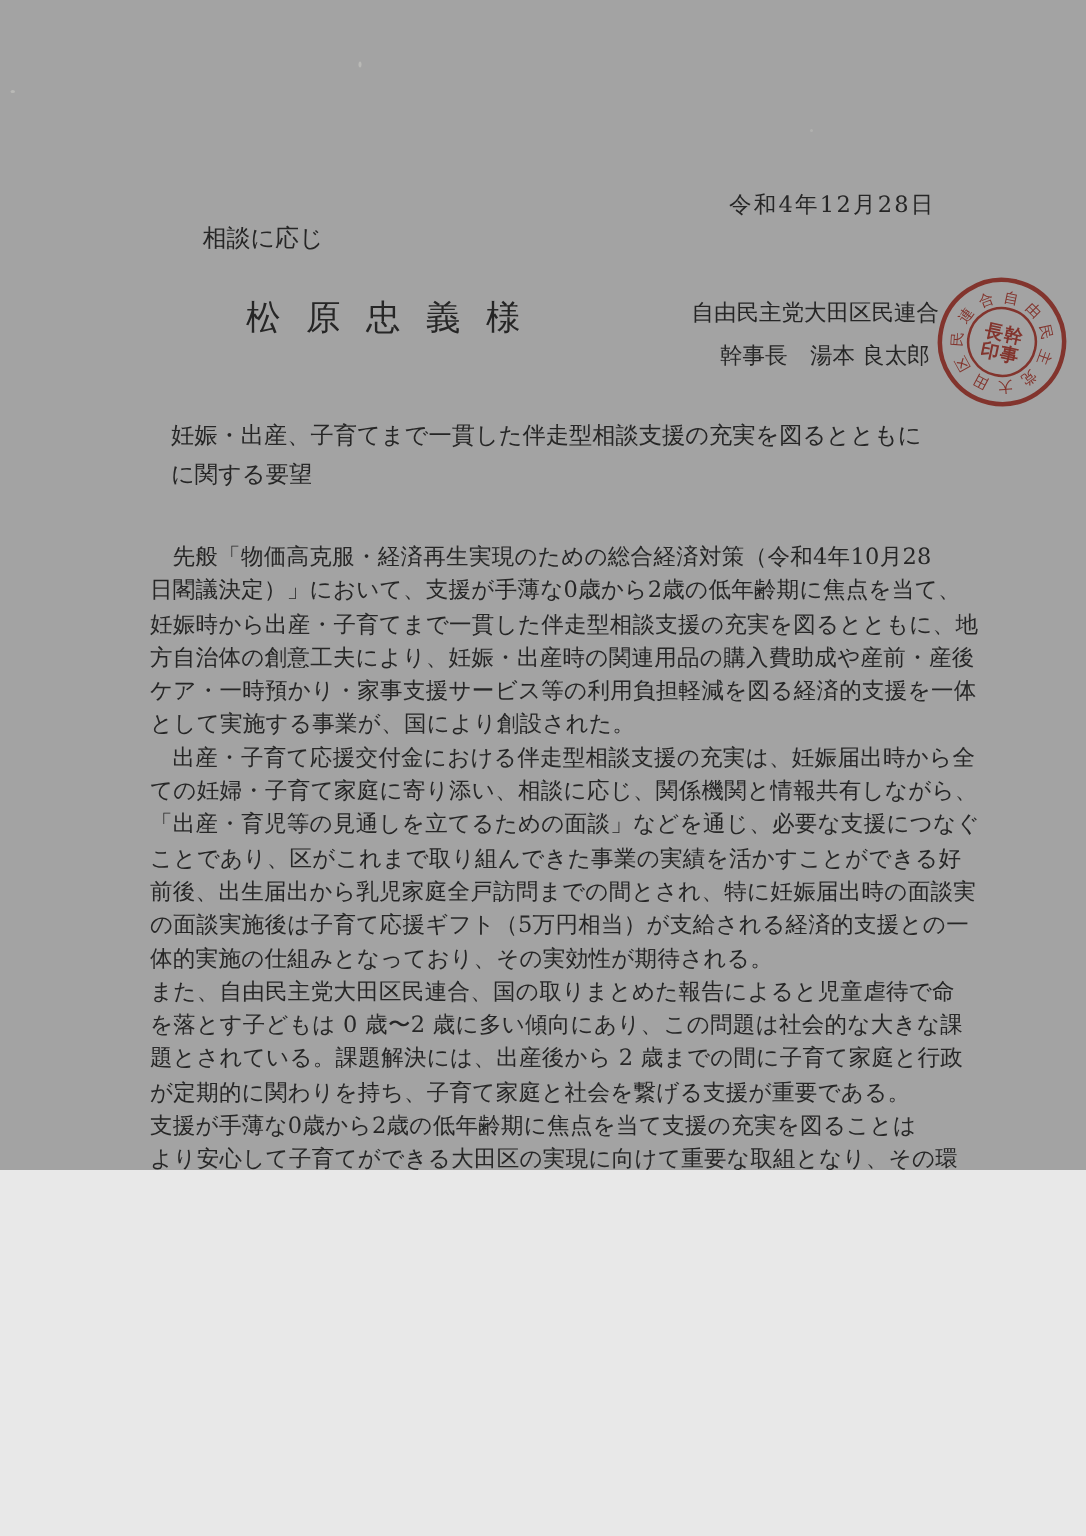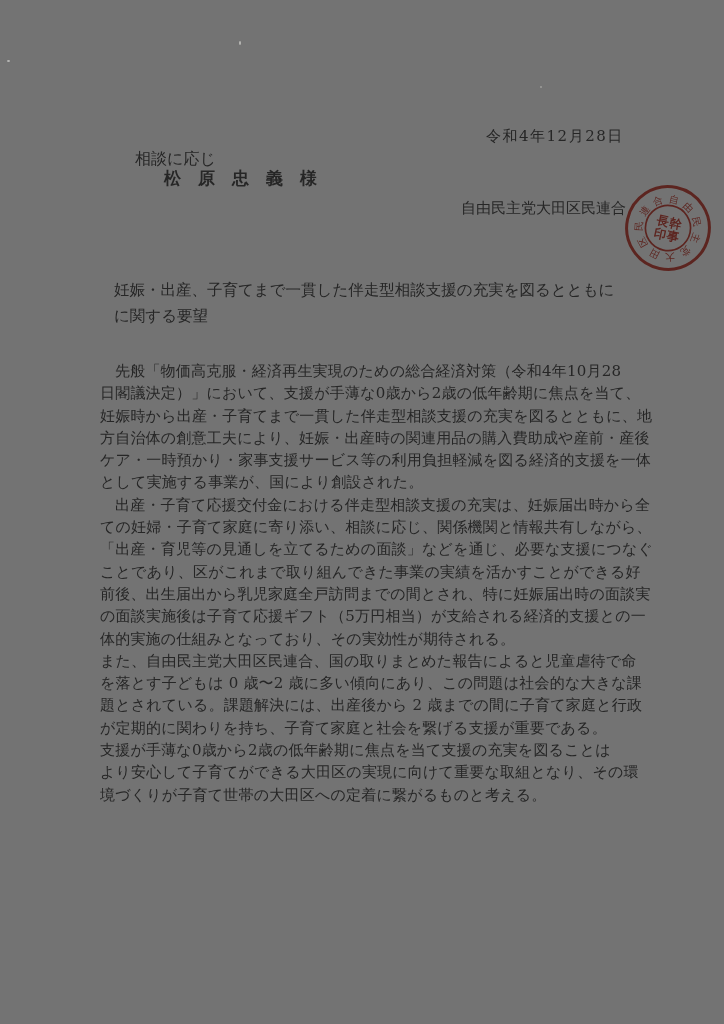--- a/index.html
+++ b/index.html
@@ -3,23 +3,23 @@
 <meta charset="utf-8">
 <style>
   html, body {
     margin: 0;
     padding: 0;
     background: #e8e8e8;
   }
   .page {
     position: relative;
     width: 724px;
-    height: 1024px;
+    height: 780px;
     margin: 0 auto;
-    background: #737373;
+    background: #a3a3a3;
     overflow: hidden;
     font-family: "DejaVu Serif", "Liberation Serif", serif;
     color: #262626;
   }
   .date {
     position: absolute;
     top: 127px;
     left: 486px;
     font-size: 15px;
     letter-spacing: 1.5px;
@@ -27,26 +27,25 @@
   }
   .addressee-title {
     position: absolute;
     top: 149px;
     left: 135px;
     font-size: 16px;
     white-space: nowrap;
   }
   .addressee-name {
     position: absolute;
-    top: 167px;
+    top: 196px;
     left: 164px;
-    font-size: 17px;
+    font-size: 23px;
     letter-spacing: 17px;
     white-space: nowrap;
-    font-weight: bold;
   }
   .sender {
     position: absolute;
     top: 194px;
     left: 461px;
     font-size: 15px;
     line-height: 29px;
   }
   .sender-person {
     margin-left: 19px;
@@ -104,20 +103,21 @@
   <div class="speck speck-2"></div>
   <div class="speck speck-3"></div>
 
   <div class="date">令和4年12月28日</div>
 
   <div class="addressee-title">相談に応じ</div>
   <div class="addressee-name">松原忠義様</div>
 
   <div class="sender">
     <div class="sender-org">自由民主党大田区民連合</div>
+    <div class="sender-person">幹事長　湯本 良太郎</div>
   </div>
 
   <svg class="seal" viewBox="-50 -50 100 100" xmlns="http://www.w3.org/2000/svg">
     <circle id="seal-outer" r="44" fill="none" stroke-width="3.2" stroke="#c5392c"></circle>
     <circle id="seal-inner" r="24" fill="none" stroke-width="1.8" stroke="#c5392c"></circle>
     <g id="seal-rim">
         <text transform="rotate(0) translate(0,-31)" text-anchor="middle" dominant-baseline="central" font-size="10.5" fill="#c5392c">自</text>
         <text transform="rotate(32.72727272727273) translate(0,-31)" text-anchor="middle" dominant-baseline="central" font-size="10.5" fill="#c5392c">由</text>
         <text transform="rotate(65.45454545454545) translate(0,-31)" text-anchor="middle" dominant-baseline="central" font-size="10.5" fill="#c5392c">民</text>
         <text transform="rotate(98.18181818181819) translate(0,-31)" text-anchor="middle" dominant-baseline="central" font-size="10.5" fill="#c5392c">主</text>

